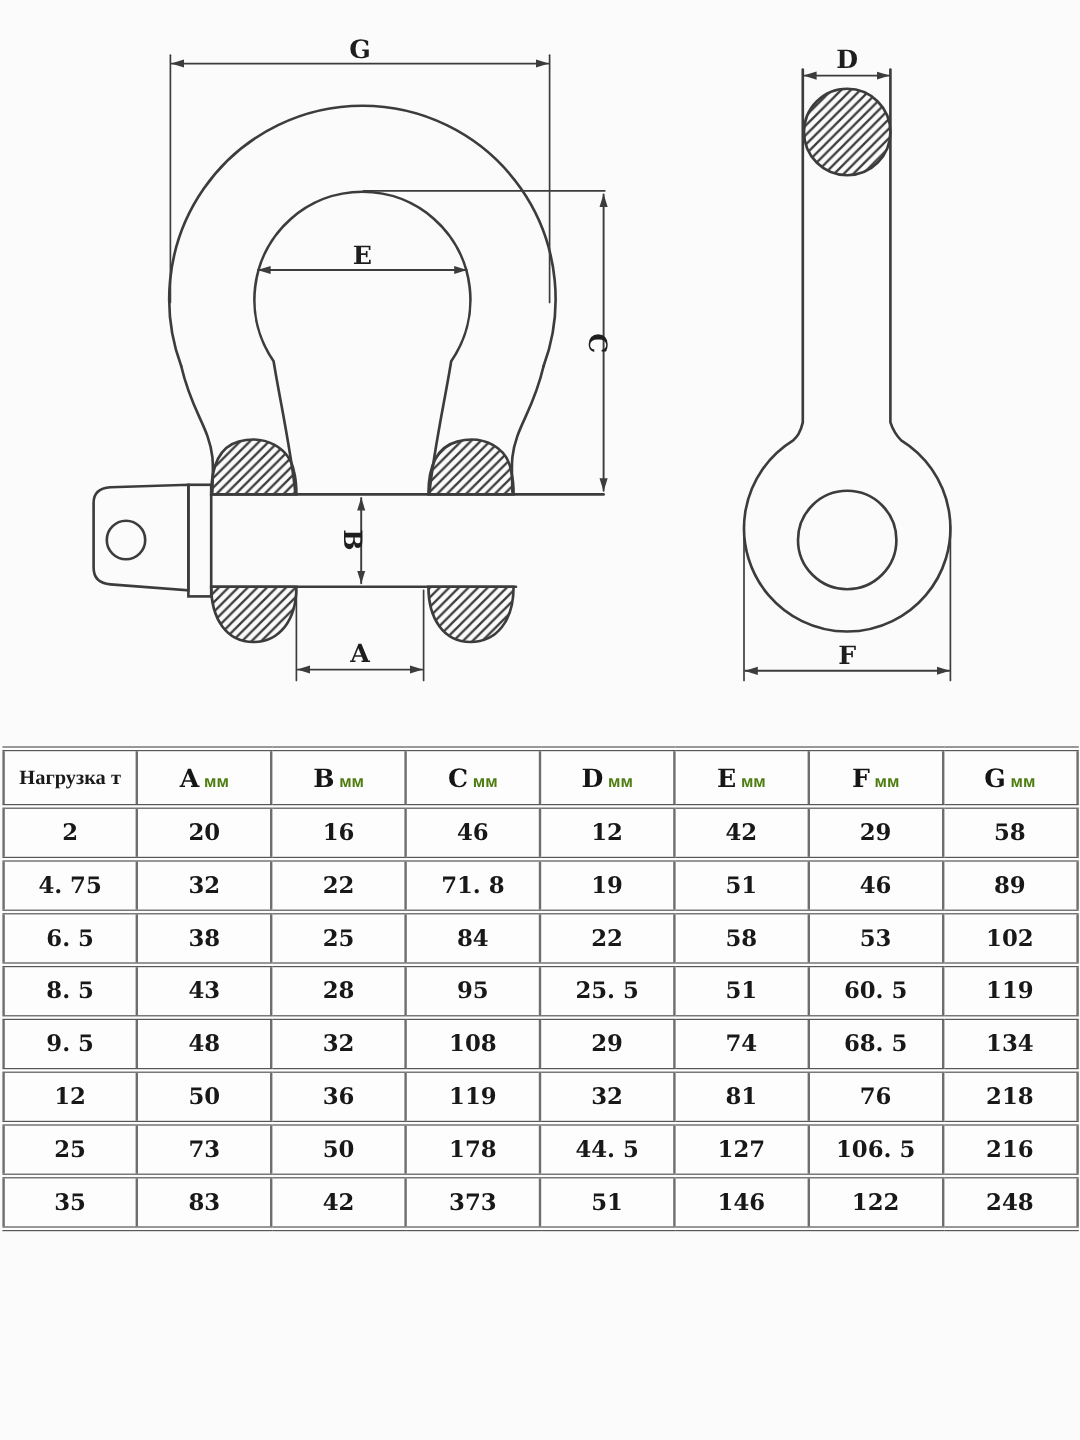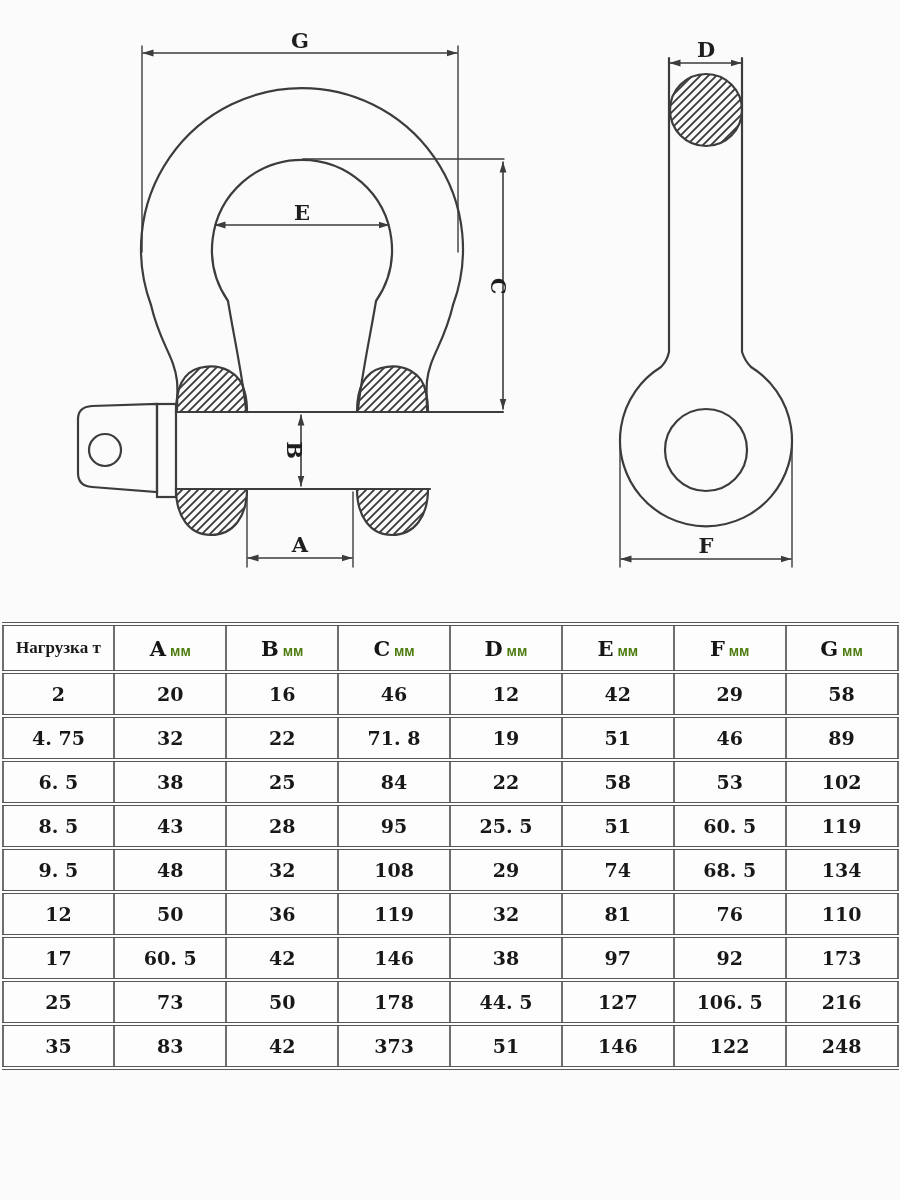--- a/index.html
+++ b/index.html
@@ -204,31 +204,21 @@
             <td>134</td>
           </tr>
           <tr>
             <td>12</td>
             <td>50</td>
             <td>36</td>
             <td>119</td>
             <td>32</td>
             <td>81</td>
             <td>76</td>
-            <td>110</td>
-          </tr>
-          <tr>
-            <td>17</td>
-            <td>60. 5</td>
-            <td>42</td>
-            <td>146</td>
-            <td>38</td>
-            <td>97</td>
-            <td>92</td>
-            <td>173</td>
+            <td>218</td>
           </tr>
           <tr>
             <td>25</td>
             <td>73</td>
             <td>50</td>
             <td>178</td>
             <td>44. 5</td>
             <td>127</td>
             <td>106. 5</td>
             <td>216</td>

